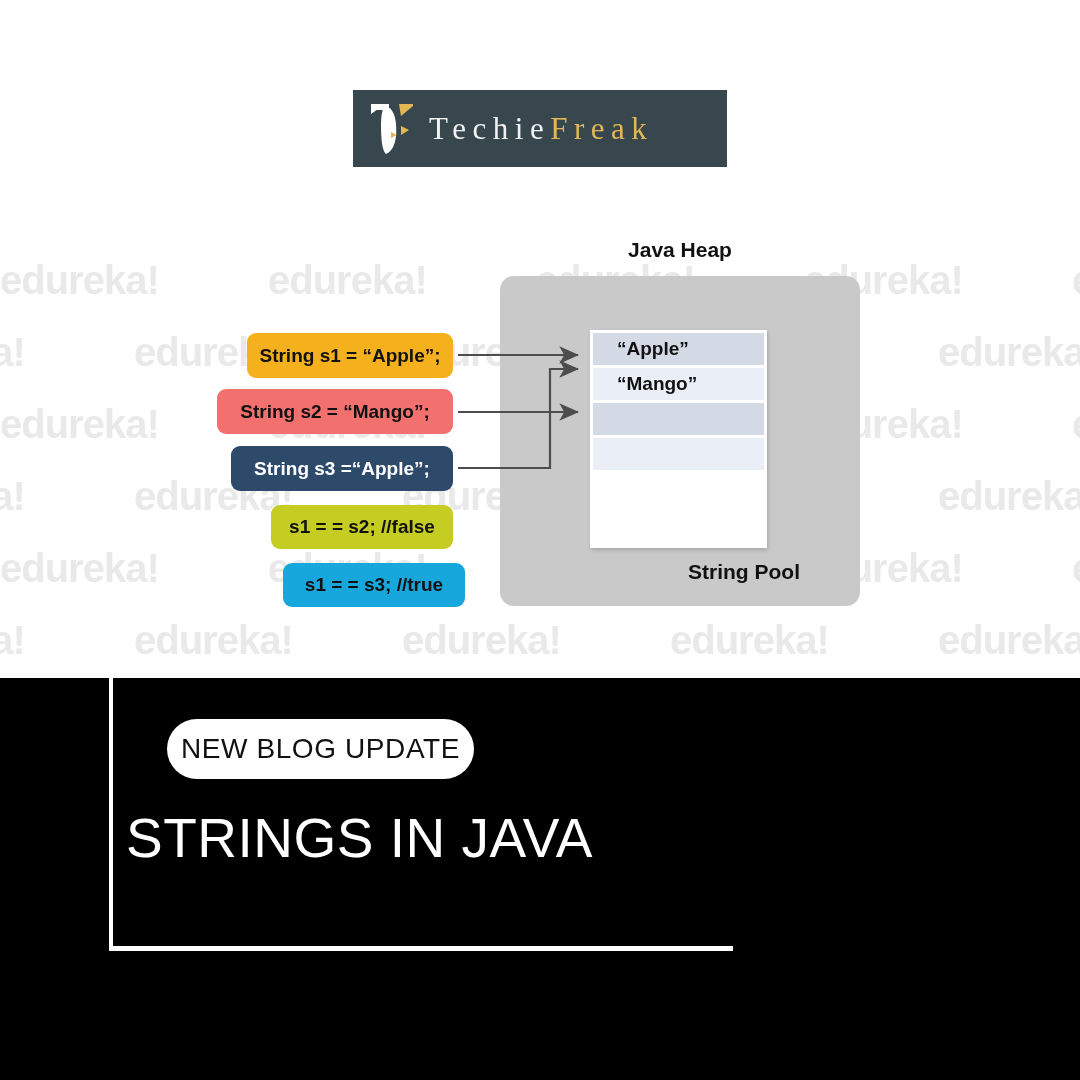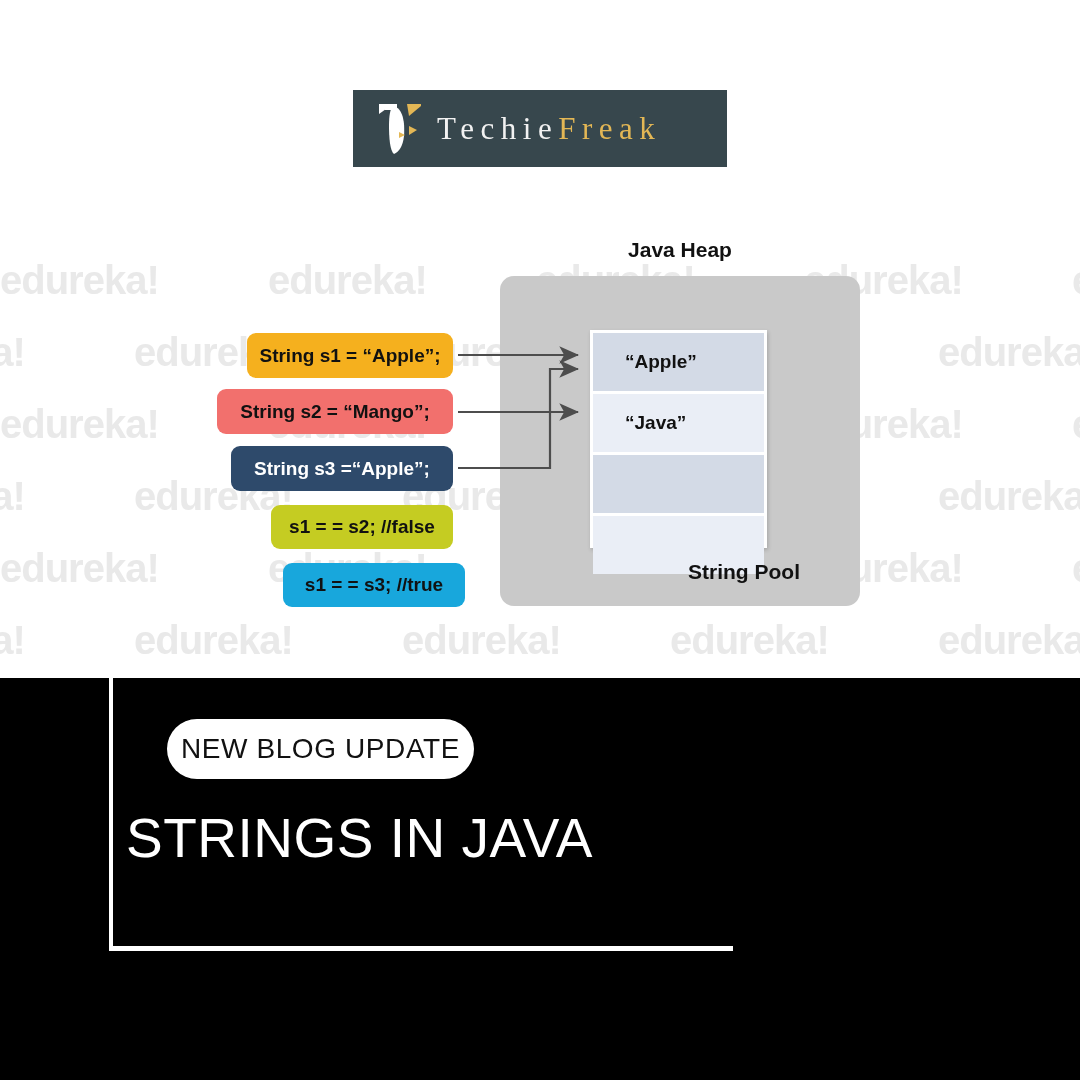--- a/index.html
+++ b/index.html
@@ -54,21 +54,21 @@
   }
 
   
   .logo-box {
     position: absolute;
     left: 353px; top: 90px;
     width: 374px; height: 77px;
     background: #37474d;
     display: flex;
     align-items: center;
-    padding-left: 20px;
+    padding-left: 12px;
     box-sizing: border-box;
   }
   .logo-mark {
     position: relative;
     width: 58px; height: 54px;
     flex: 0 0 auto;
     margin-right: 6px;
   }
   .logo-word {
     font-family: "Liberation Serif", serif;
@@ -99,25 +99,25 @@
   .pool-box {
     position: absolute;
     left: 590px; top: 330px;
     width: 177px; height: 218px;
     background: #ffffff;
     box-shadow: 1px 2px 4px rgba(0,0,0,0.18);
     padding: 3px;
     box-sizing: border-box;
   }
   .pool-cell {
-    height: 58px;
+    height: 32px;
     margin-bottom: 3px;
     display: flex;
     align-items: center;
-    padding-left: 32px;
+    padding-left: 24px;
     box-sizing: border-box;
     font-size: 19px;
     font-weight: 600;
     color: #111111;
   }
   .pool-cell:last-child { margin-bottom: 0; }
   .pool-cell.dark  { background: #d3dae6; }
   .pool-cell.light { background: #eaeef6; }
 
   .pool-title {
@@ -254,21 +254,21 @@
         <span class="t1">Techie</span><span class="t2">Freak</span>
       </div>
     </div>
 
     <div class="heap-title">Java Heap</div>
 
     <div class="heap-box"></div>
 
     <div class="pool-box">
       <div class="pool-cell dark">“Apple”</div>
-      <div class="pool-cell light">“Java”</div>
+      <div class="pool-cell light">“Mango”</div>
       <div class="pool-cell dark"></div>
       <div class="pool-cell light"></div>
     </div>
 
     <div class="pool-title">String Pool</div>
 
     <svg class="arrow-svg">
       <defs>
         <marker id="ah" markerWidth="9" markerHeight="8" refX="8.5" refY="4" orient="auto">
           <path d="M0,0 L9,4 L0,8 L2.2,4 Z" fill="#4d4d4d"></path>

